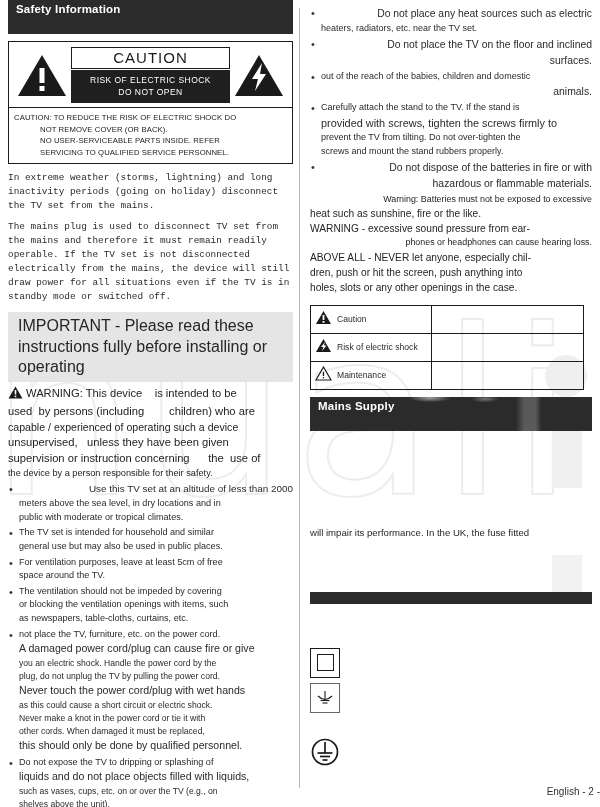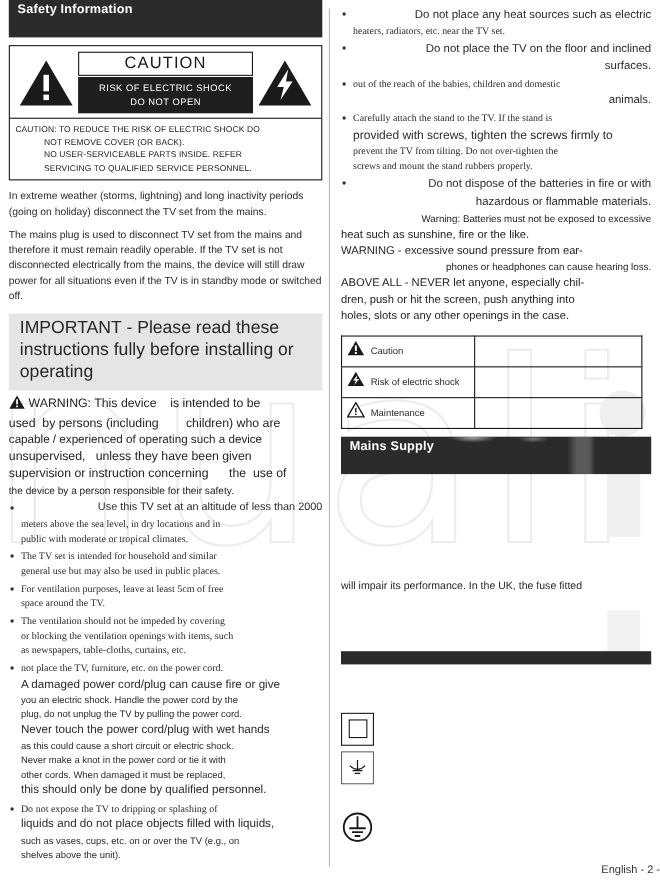--- a/index.html
+++ b/index.html
@@ -111,20 +111,21 @@
     letter-spacing:.1px;
   }
   .caution-foot .l1{display:block;}
   .caution-foot .ind{display:block;padding-left:26px;}
 
   
   .p{
     font-size:9.4px;line-height:1.48;
     margin:7px 0 0 0;
     color:#2a2a2a;
+    font-family:Liberation Mono, monospace;
   }
   .p.note{font-style:italic;}
 
   
   .important{
     background:#e5e5e5;
     margin-top:9px;
     padding:4px 8px 5px 10px;
     font-size:16px;
     line-height:1.27;
@@ -146,21 +147,21 @@
     margin-top:2px;
     font-size:9.4px;
     line-height:1.5;
     color:#2a2a2a;
   }
   ul.bl li::before{
     content:"•";position:absolute;left:1px;top:-1px;font-size:11px;color:#333;
   }
   ul.bl li .ln{display:block;}
   ul.bl li .s1{font-size:9.9px;text-align:right;}
-  ul.bl li .s2{font-size:9.1px;font-family:Liberation Serif, serif;}
+  ul.bl li .s2{font-size:9.1px;}
   ul.bl li .s3{font-size:10.6px;}
   ul.bl li .s4{font-size:8.6px;}
   ul.bl li .just{display:block;text-align:justify;}
 
   ul.bl.rt li{font-size:9.9px;}
   ul.bl.rt li .s1{font-size:10.4px;}
   ul.bl.rt li .s2{font-size:9px;}
   ul.bl.rt li .s3{font-size:10.9px;}
 
   

